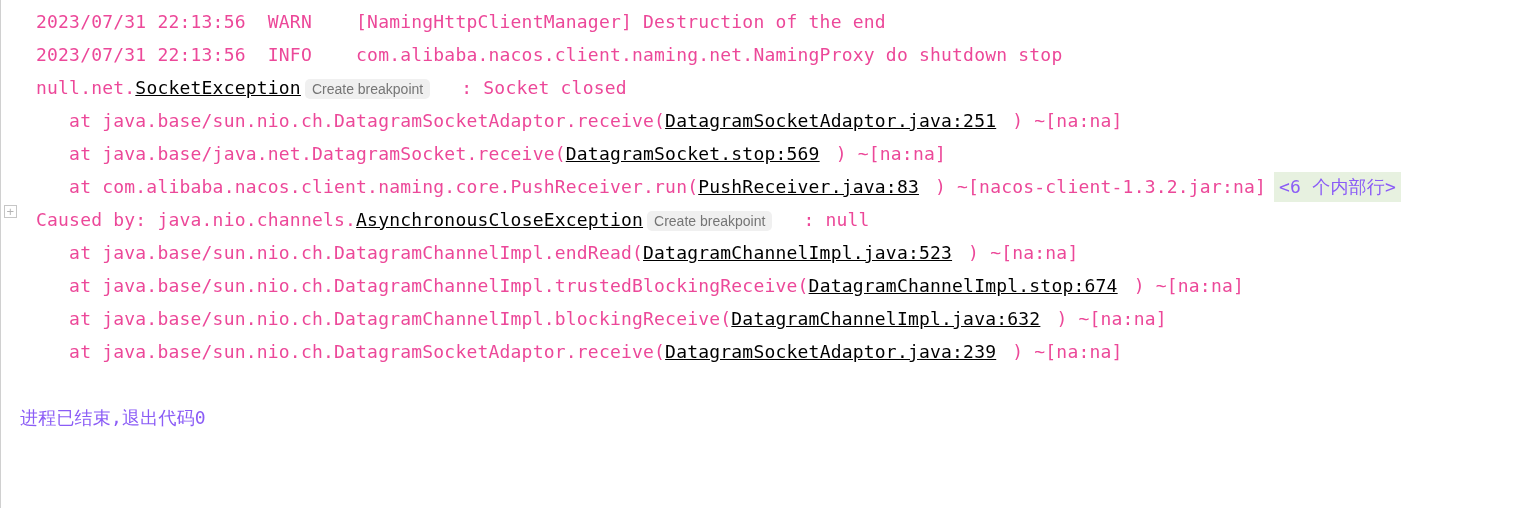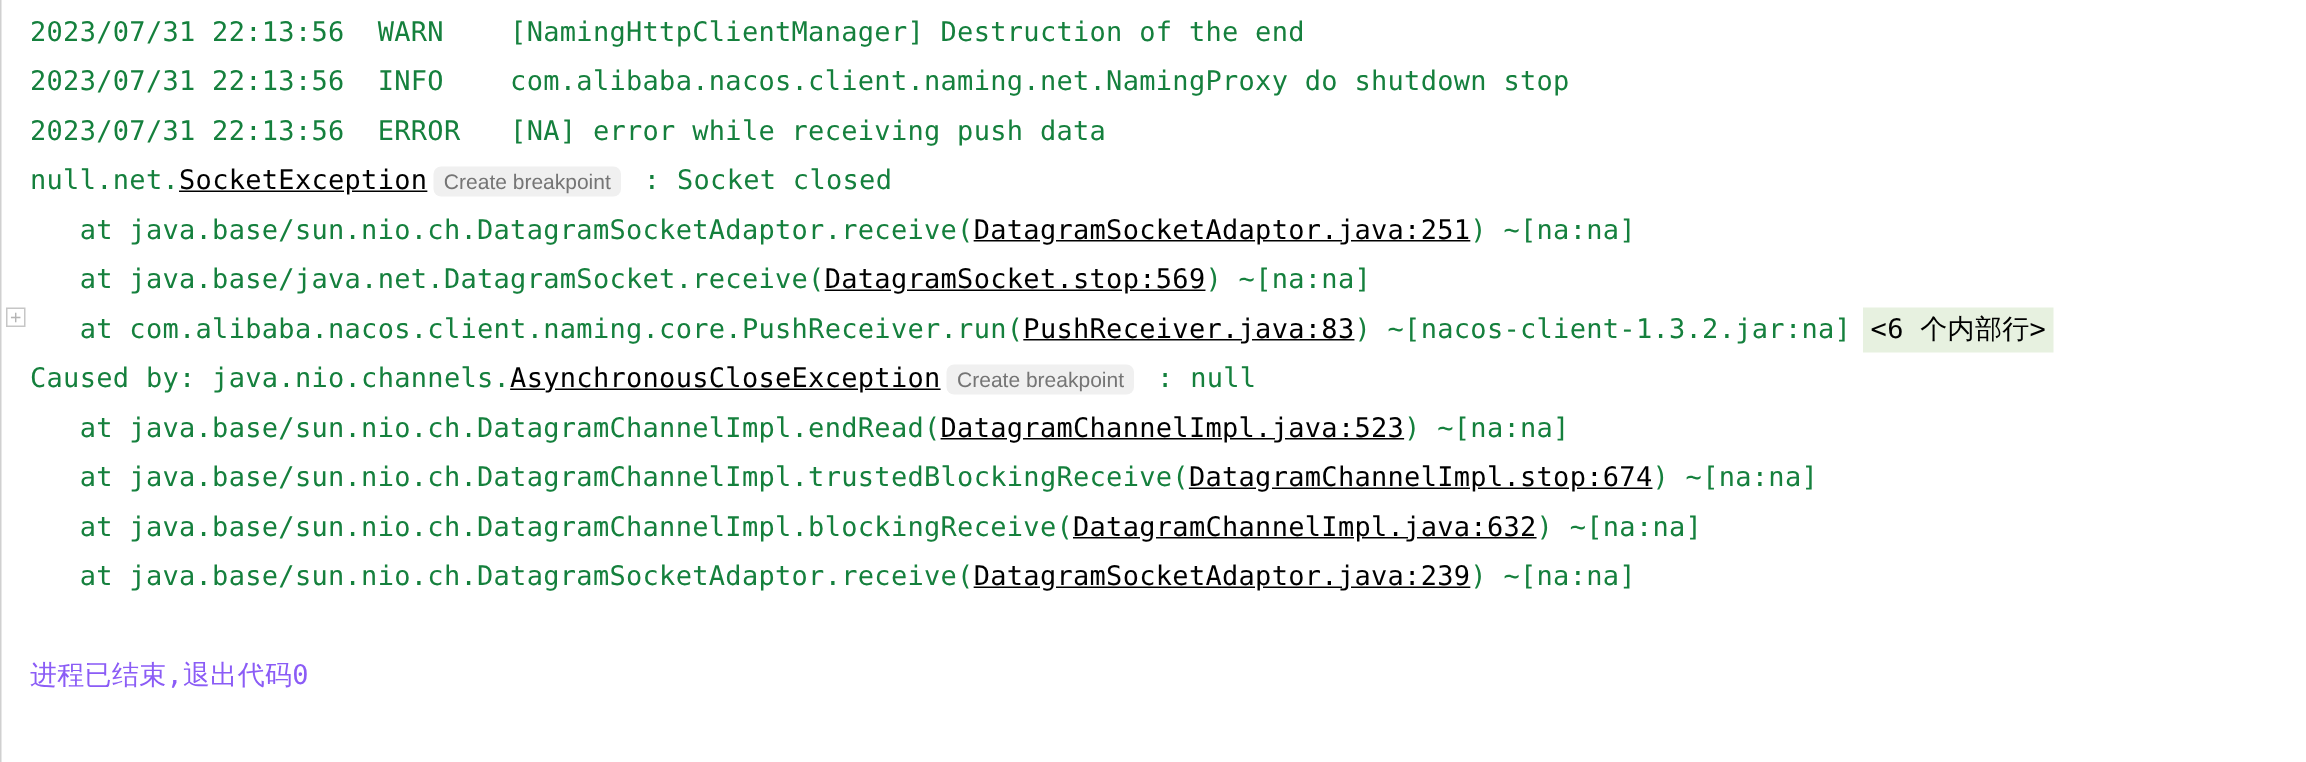--- a/index.html
+++ b/index.html
@@ -23,21 +23,22 @@
     color: #000000;
     padding-top: 5px;
   }
   .line {
     height: 33px;
     line-height: 33px;
     white-space: pre;
     padding-left: 19px;
   }
   .seg-plain {
-    color: #15803d;
+    color: #ec4899;
+    margin-left: 16px;
   }
   .seg-system {
     color: #8b5cf6;
   }
   .seg-link {
     color: #000000;
     text-decoration: underline;
     cursor: pointer;
   }
   .seg-chip {
@@ -45,21 +46,21 @@
     font-size: 14px;
     letter-spacing: 0;
     color: #757575;
     background: #f0f0f0;
     border-radius: 5px;
     padding: 2px 7px;
     margin: 0 4px;
     cursor: pointer;
   }
   .seg-fold {
-    color: #000000;
+    color: #8b5cf6;
     background: #e7f1e0;
     padding: 4px 5px 5px 5px;
     margin-left: 8px;
     cursor: pointer;
     text-align: center;
   }
   .gutter-expand {
     position: absolute;
     left: 3px;
     top: 205px;
@@ -77,21 +78,20 @@
   }
 </style>
 </head>
 <body>
 
 <div class="console">
   <div class="gutter-expand">+</div>
   <div id="lines">
       <div class="line"><span class="seg-plain">2023/07/31 22:13:56  WARN    [NamingHttpClientManager] Destruction of the end</span></div>
       <div class="line"><span class="seg-plain">2023/07/31 22:13:56  INFO    com.alibaba.nacos.client.naming.net.NamingProxy do shutdown stop</span></div>
-      <div class="line"><span class="seg-plain">2023/07/31 22:13:56  ERROR   [NA] error while receiving push data</span></div>
       <div class="line"><span class="seg-plain">null.net.</span><span class="seg-link">SocketException</span><span class="seg-chip">Create breakpoint</span><span class="seg-plain"> : Socket closed</span></div>
       <div class="line"><span class="seg-plain">   at java.base/sun.nio.ch.DatagramSocketAdaptor.receive(</span><span class="seg-link">DatagramSocketAdaptor.java:251</span><span class="seg-plain">) ~[na:na]</span></div>
       <div class="line"><span class="seg-plain">   at java.base/java.net.DatagramSocket.receive(</span><span class="seg-link">DatagramSocket.stop:569</span><span class="seg-plain">) ~[na:na]</span></div>
       <div class="line"><span class="seg-plain">   at com.alibaba.nacos.client.naming.core.PushReceiver.run(</span><span class="seg-link">PushReceiver.java:83</span><span class="seg-plain">) ~[nacos-client-1.3.2.jar:na]</span><span class="seg-fold">&lt;6 个内部行&gt;</span></div>
       <div class="line"><span class="seg-plain">Caused by: java.nio.channels.</span><span class="seg-link">AsynchronousCloseException</span><span class="seg-chip">Create breakpoint</span><span class="seg-plain"> : null</span></div>
       <div class="line"><span class="seg-plain">   at java.base/sun.nio.ch.DatagramChannelImpl.endRead(</span><span class="seg-link">DatagramChannelImpl.java:523</span><span class="seg-plain">) ~[na:na]</span></div>
       <div class="line"><span class="seg-plain">   at java.base/sun.nio.ch.DatagramChannelImpl.trustedBlockingReceive(</span><span class="seg-link">DatagramChannelImpl.stop:674</span><span class="seg-plain">) ~[na:na]</span></div>
       <div class="line"><span class="seg-plain">   at java.base/sun.nio.ch.DatagramChannelImpl.blockingReceive(</span><span class="seg-link">DatagramChannelImpl.java:632</span><span class="seg-plain">) ~[na:na]</span></div>
       <div class="line"><span class="seg-plain">   at java.base/sun.nio.ch.DatagramSocketAdaptor.receive(</span><span class="seg-link">DatagramSocketAdaptor.java:239</span><span class="seg-plain">) ~[na:na]</span></div>
       <div class="line"></div>

